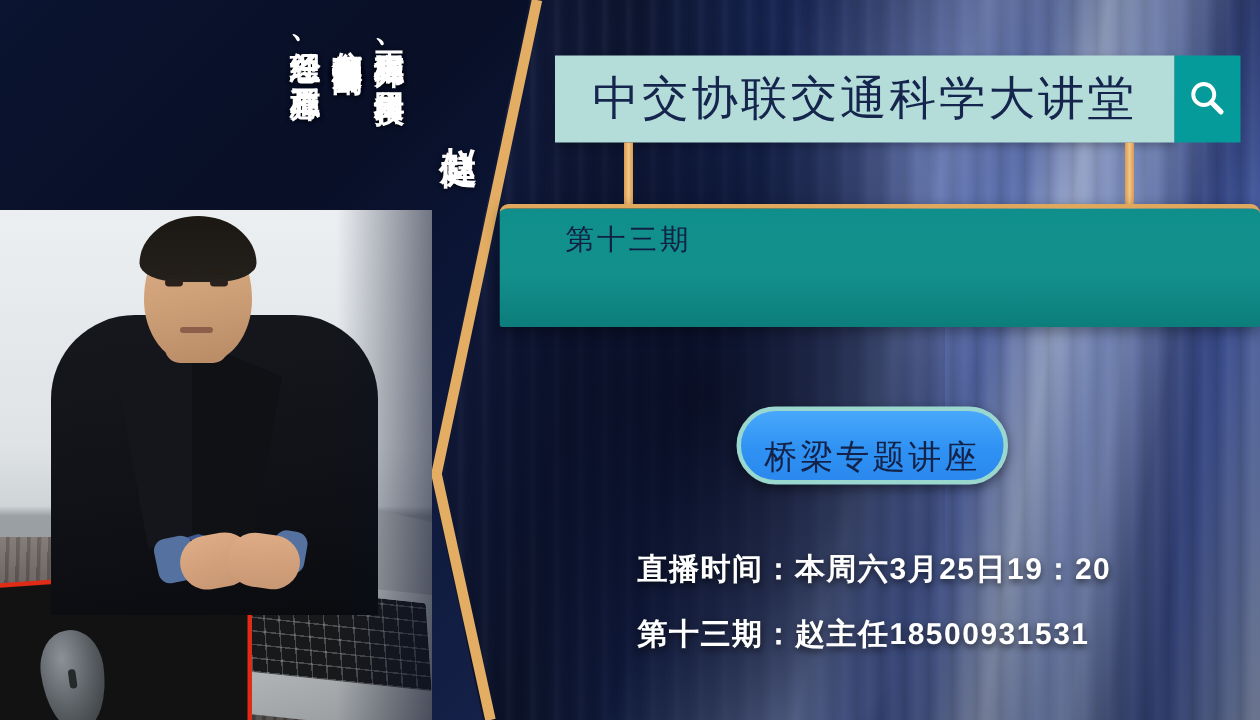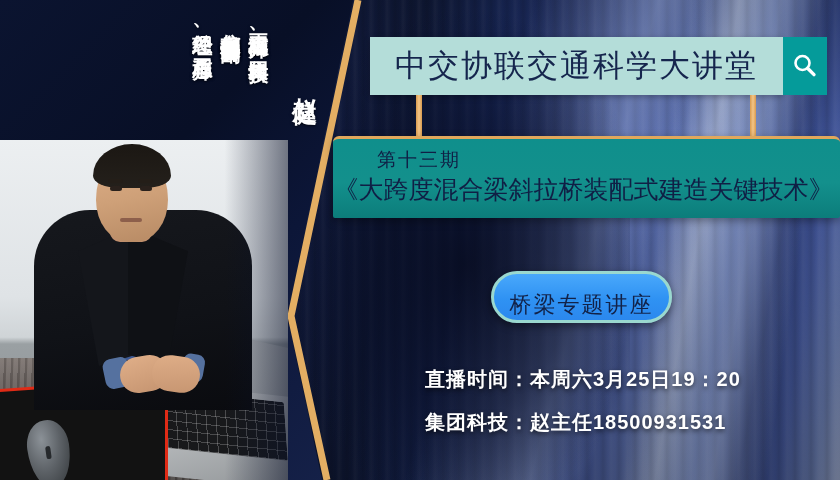--- a/index.html
+++ b/index.html
@@ -328,23 +328,22 @@
       <circle cx="10.5" cy="10" r="7" fill="none" stroke="#ffffff" stroke-width="2.6"></circle>
       <line x1="15.6" y1="15.2" x2="22" y2="21.6" stroke="#ffffff" stroke-width="3.4" stroke-linecap="round"></line>
     </svg>
   </div>
 
   <div class="connector conn-l"></div>
   <div class="connector conn-r"></div>
 
   <div class="sub-banner">
     <div class="l1">第十三期</div>
-    <div class="l2">《大跨度混合梁斜拉桥装配式建造关键技术》</div>
   </div>
 
   <div class="pill">
     <span class="txt">桥梁专题讲座</span>
   </div>
 
   <div class="info info1">直播时间：本周六3月25日19：20</div>
-  <div class="info info2">集团科技：赵主任18500931531</div>
+  <div class="info info2">第十三期：赵主任18500931531</div>
 
 </div>
 
 </body></html>

